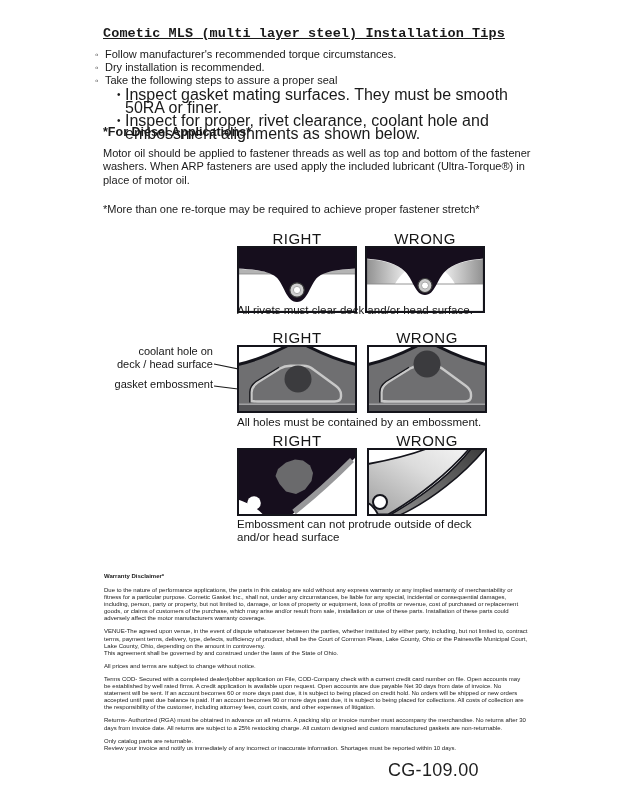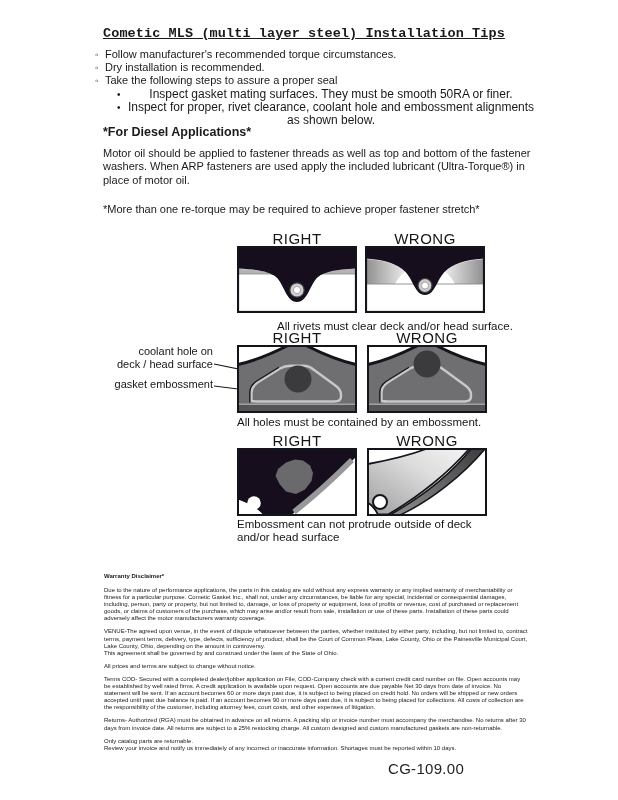--- a/index.html
+++ b/index.html
@@ -26,33 +26,33 @@
   .dg-label{position:absolute;width:120px;text-align:center;font-size:15px;letter-spacing:.5px;color:#161616;}
   .panel{position:absolute;width:120px;display:block;}
   .dg-caption{position:absolute;left:237px;font-size:11.5px;line-height:13px;white-space:pre-line;color:#161616;}
   .ann{position:absolute;font-size:11px;line-height:12.5px;text-align:right;white-space:pre-line;color:#161616;}
   .ptr{position:absolute;left:0;top:0;pointer-events:none;}
   
   .legal{position:absolute;top:573px;left:104px;width:424px;}
   .legal h3{font-size:6px;margin:0 0 8px 0;font-weight:bold;}
   .legal p{font-size:6px;line-height:7.1px;margin:0 0 6px 0;white-space:pre-line;}
   
-  .docnum{position:absolute;top:760px;left:388px;font-size:15px;letter-spacing:.3px;color:#1f1f1f;}
+  .docnum{position:absolute;top:760px;left:388px;font-size:18px;letter-spacing:.3px;color:#1f1f1f;}
 </style>
 </head>
 <body>
 
 <div class="intro">
   <h1 class="page-title">Cometic MLS (multi layer steel) Installation Tips</h1>
   <ul class="blist">
     <li>Follow manufacturer's recommended torque circumstances.</li>
     <li>Dry installation is recommended.</li>
     <li>Take the following steps to assure a proper seal</li>
   </ul>
-  <ul class="sublist blist" style="font-size:12px;line-height:13.2px;text-align:center;">
+  <ul class="sublist blist" style="font-size:16px;line-height:13.2px;">
     <li style="padding-left:28px;">Inspect gasket mating surfaces.  They must be smooth 50RA or finer.</li>
     <li style="padding-left:28px;">Inspect for proper, rivet clearance, coolant hole and embossment alignments as shown below.</li>
   </ul>
 </div>
 
 <div class="diesel">
   <h2>*For Diesel Applications*</h2>
   <p>Motor oil should be applied to fastener threads as well as top and bottom of the fastener washers. When ARP fasteners are used apply the included lubricant (Ultra-Torque®) in place of motor oil.</p>
   <p style="margin-top:16px;">*More than one re-torque may be required to achieve proper fastener stretch*</p>
 </div>
@@ -87,21 +87,21 @@
     <rect x="0" y="0" width="120" height="67" fill="#ffffff"></rect>
     <path d="M1,13 C21,14.5 32,18.5 40,25.5 C35,30 32,34 30,38 L1,38 Z" fill="url(#g1l)"></path>
     <path d="M119,13 C99,14.5 88,18.5 80,25.5 C85,30 88,34 90,38 L119,38 Z" fill="url(#g1r)"></path>
     <line x1="1" y1="38" x2="119" y2="38" stroke="#8a8a8a" stroke-width="0.9"></line>
     <path d="M1,1 H119 V12.5 C99,14 88,18 80,25.5 C72,33 70,49 60,49 C50,49 48,33 40,25.5 C32,18 21,14 1,12.5 Z" fill="#160e1d"></path>
     <circle cx="60" cy="39.5" r="7" fill="#c9c9c9" stroke="#3a3a3a" stroke-width="1.2"></circle>
     <circle cx="60" cy="39.5" r="3.5" fill="#ffffff" stroke="#999999" stroke-width="0.8"></circle>
     <rect x="1" y="1" width="118" height="65" fill="none" stroke="#14141b" stroke-width="2.2"></rect>
   </svg>
 
-  <div class="dg-caption" style="top:92px;margin-left:40px;">All rivets must clear deck and/or head surface.</div>
+  <div class="dg-caption" style="top:76px;">All rivets must clear deck and/or head surface.</div>
 
   <div class="dg-label" style="left:237px;top:101px;">RIGHT</div>
   <div class="dg-label" style="left:367px;top:101px;">WRONG</div>
 
   <div class="ann" style="left:100px;top:117px;width:113px;">coolant hole on
 deck / head surface</div>
   <div class="ann" style="left:95px;top:150px;width:118px;">gasket embossment</div>
   <svg class="ptr" width="618" height="348" viewBox="0 0 618 348">
     <line x1="214" y1="136" x2="291" y2="152" stroke="#1a1a1a" stroke-width="1.2"></line>
     <line x1="214" y1="158" x2="262" y2="164" stroke="#1a1a1a" stroke-width="1.2"></line>

